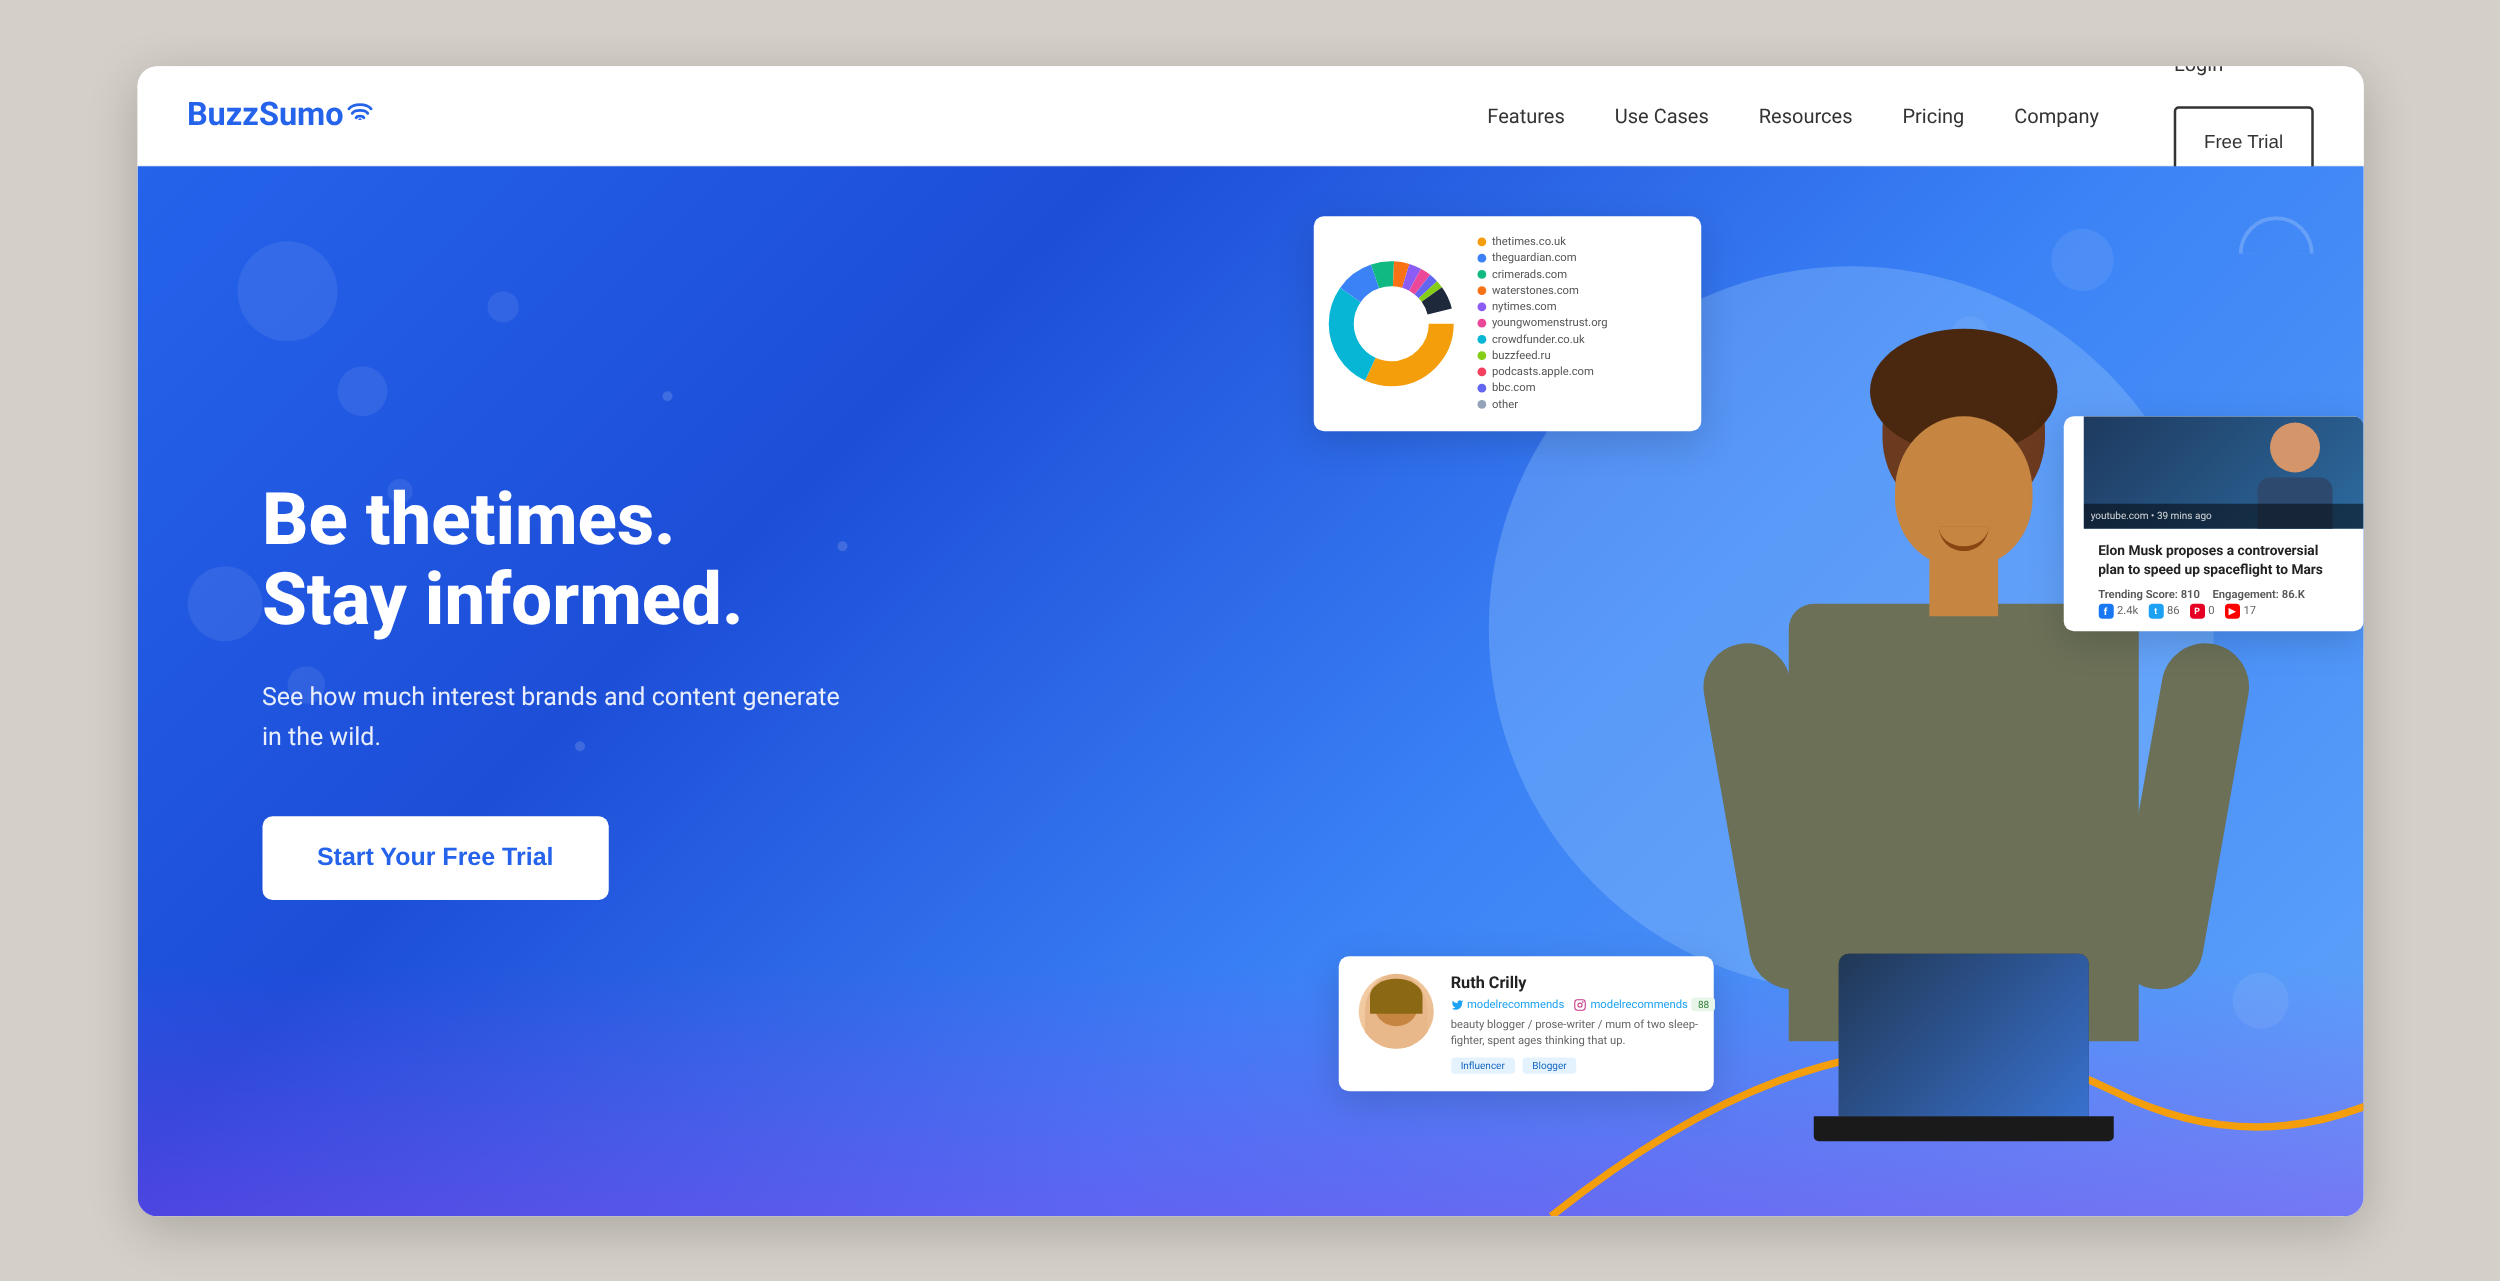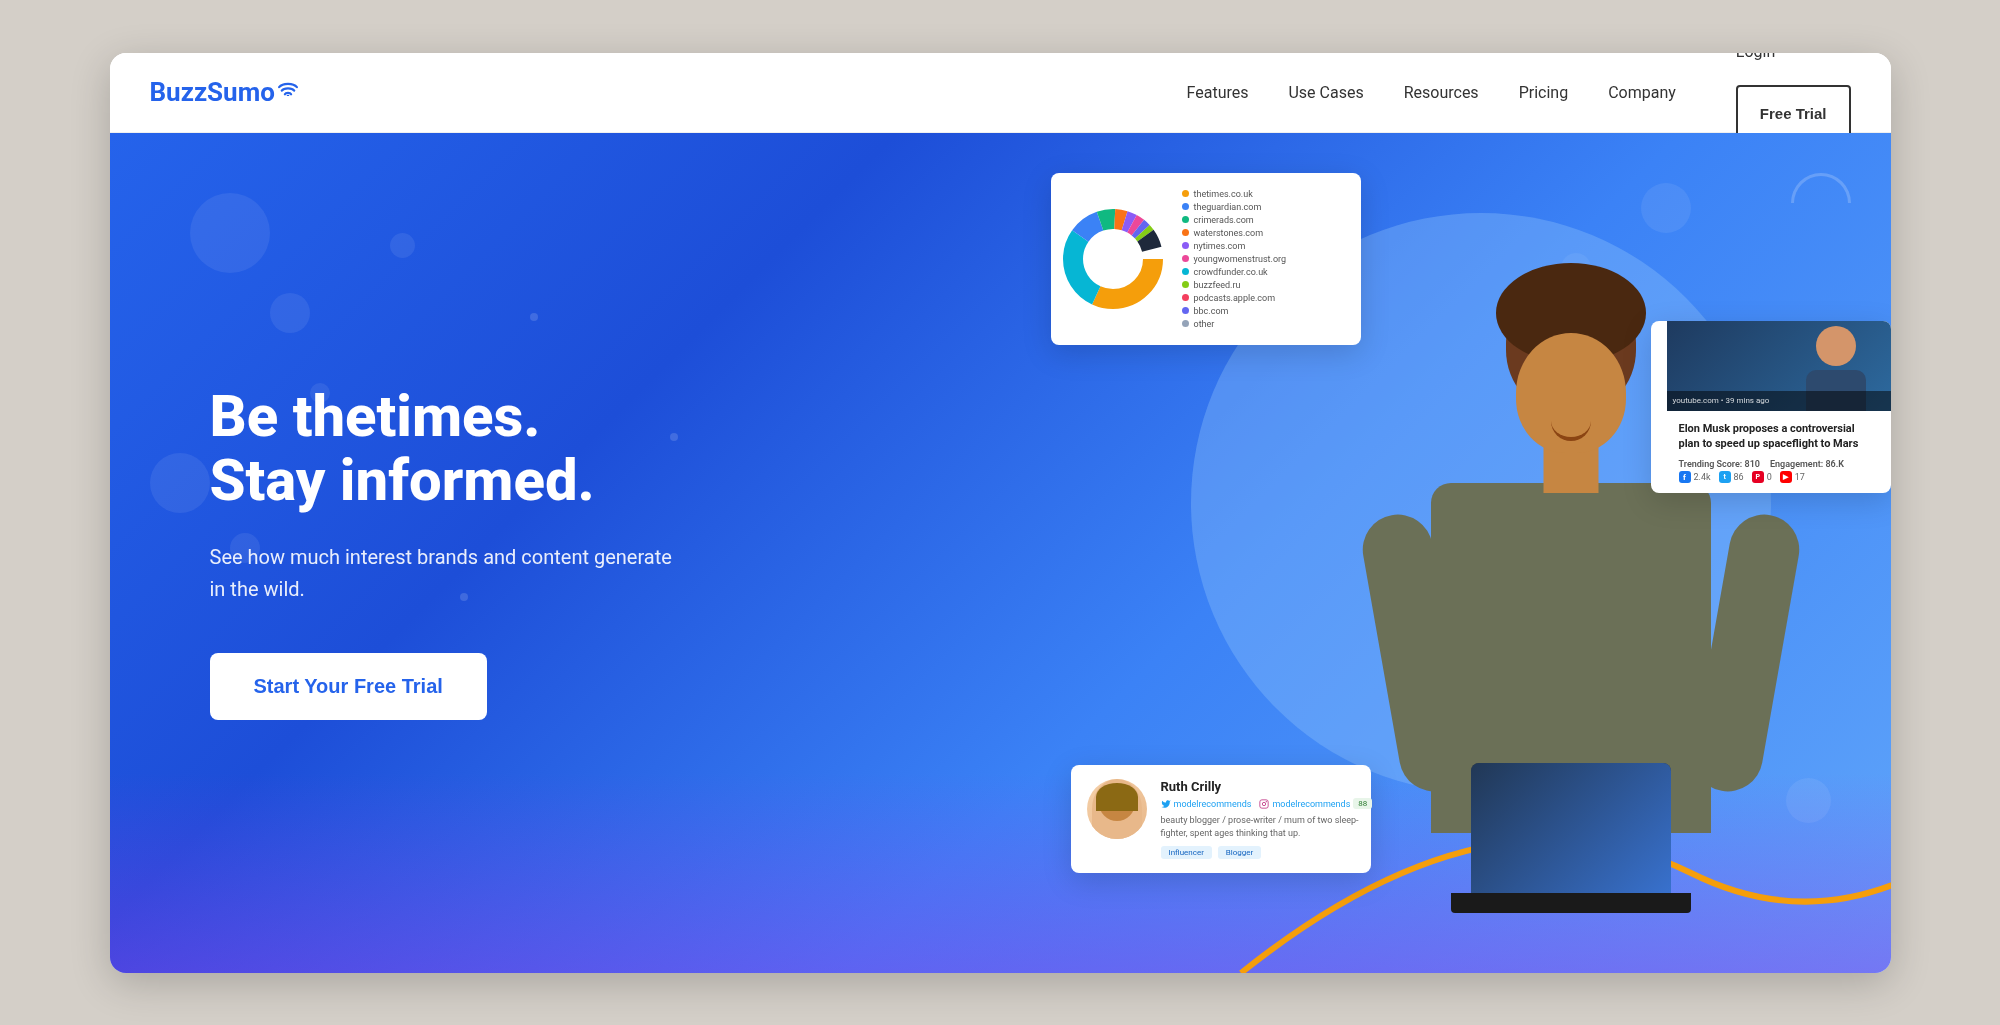--- a/index.html
+++ b/index.html
@@ -71,21 +71,21 @@
       text-decoration: none;
       cursor: pointer;
     }
     .free-trial-btn {
       border: 2px solid #333;
       background: white;
       color: #333;
       padding: 18px 22px;
       border-radius: 4px;
       font-size: 15px;
-      font-weight: 700;
+      font-weight: 400;
       cursor: pointer;
     }
     
     .hero {
       background: linear-gradient(135deg, #2563eb 0%, #1d4ed8 30%, #3b82f6 60%, #60a5fa 100%);
       position: relative;
       height: 840px;
       overflow: hidden;
       display: flex;
       align-items: center;
@@ -195,21 +195,21 @@
     }
     .legend-dot {
       width: 7px;
       height: 7px;
       border-radius: 50%;
       flex-shrink: 0;
     }
     
     .news-card {
       position: absolute;
-      top: 188px;
+      top: 200px;
       right: 0;
       background: white;
       border-radius: 8px;
       width: 240px;
       box-shadow: 0 8px 30px rgba(0,0,0,0.15);
       z-index: 20;
       overflow: hidden;
       padding-left: 16px;
     }
     .news-card-image {

